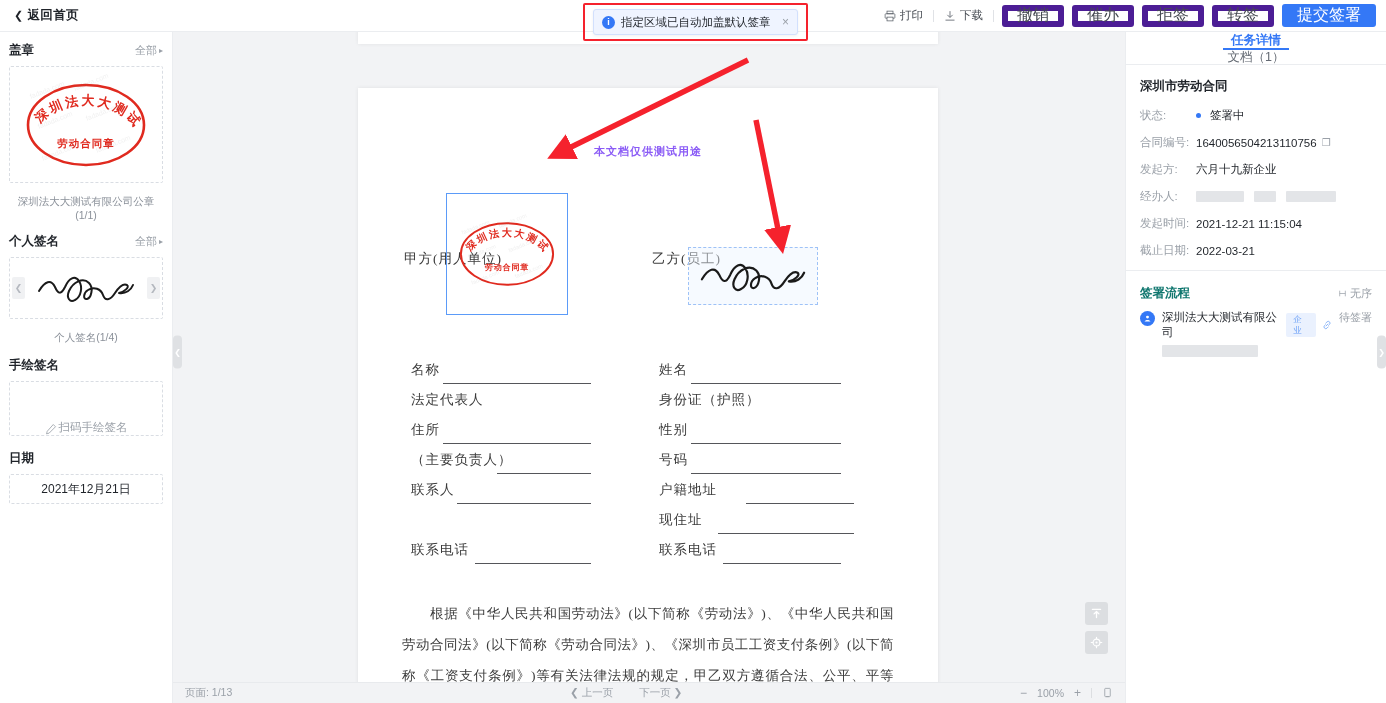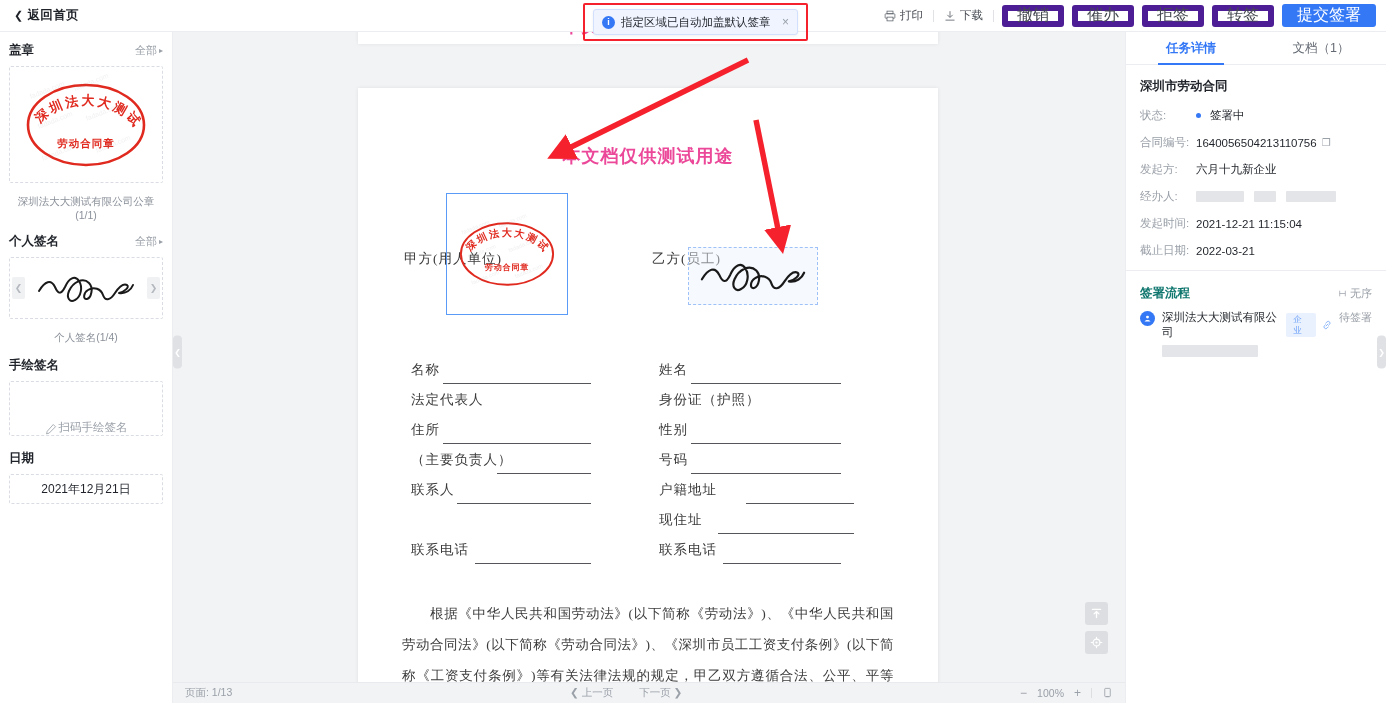--- a/index.html
+++ b/index.html
@@ -126,21 +126,21 @@
   .doc-scroll { position: absolute; top: 0; left: 0; right: 0; bottom: 21px; overflow: hidden; }
   .page-prev {
     position: absolute; top: -40px; left: 185px; width: 580px; height: 52px;
     background: #fff; box-shadow: 0 0 4px rgba(0,0,0,.07);
   }
   .page {
     position: absolute; top: 56px; left: 185px; width: 580px; height: 640px;
     background: #fff; box-shadow: 0 0 4px rgba(0,0,0,.08);
   }
   .wm {
-    color: #ec4899; font-size: 18px; text-align: center;
+    color: #8b5cf6; font-size: 11px; text-align: center;
     font-family: "Liberation Serif", "DejaVu Serif", serif; font-weight: 700;
     letter-spacing: 1px;
   }
   .wm-in { position: absolute; top: 56px; left: 0; right: 0; }
 
   .doc-body {
     position: absolute; top: 105px; left: 0; right: 0;
     font-family: "Liberation Serif", "DejaVu Serif", serif;
     color: #3b3b3b;
   }
@@ -204,21 +204,21 @@
   .bb-nav span { cursor: pointer; }
   .bb-zoom { margin-left: auto; display: flex; align-items: center; gap: 10px; padding-right: 12px; }
   .bb-zoom .zb { cursor: pointer; font-size: 12px; }
   .bb-sep { width: 1px; height: 10px; background: #dcdee1; }
 
   
   .rightpanel {
     position: absolute; top: 32px; right: 0; width: 261px; height: 671px;
     background: #fff; border-left: 1px solid #ebedf0;
   }
-  .rp-tabs { display: flex; height: 33px; border-bottom: 1px solid #ebedf0; }
+  .rp-tabs { display: flex; height: 33px; border-bottom: 1px solid #ebedf0; flex-direction: column; }
   .rp-tab {
     flex: 1; display: flex; align-items: center; justify-content: center;
     font-size: 12.5px; color: #646a73; position: relative; cursor: pointer;
   }
   .rp-tab.active { color: #3478f6; font-weight: 700; }
   .rp-tab.active::after {
     content: ""; position: absolute; bottom: -1px; left: 50%; transform: translateX(-50%);
     width: 66px; height: 2px; background: #3478f6;
   }
   .rp-body { padding: 13px 14px 0 14px; }

